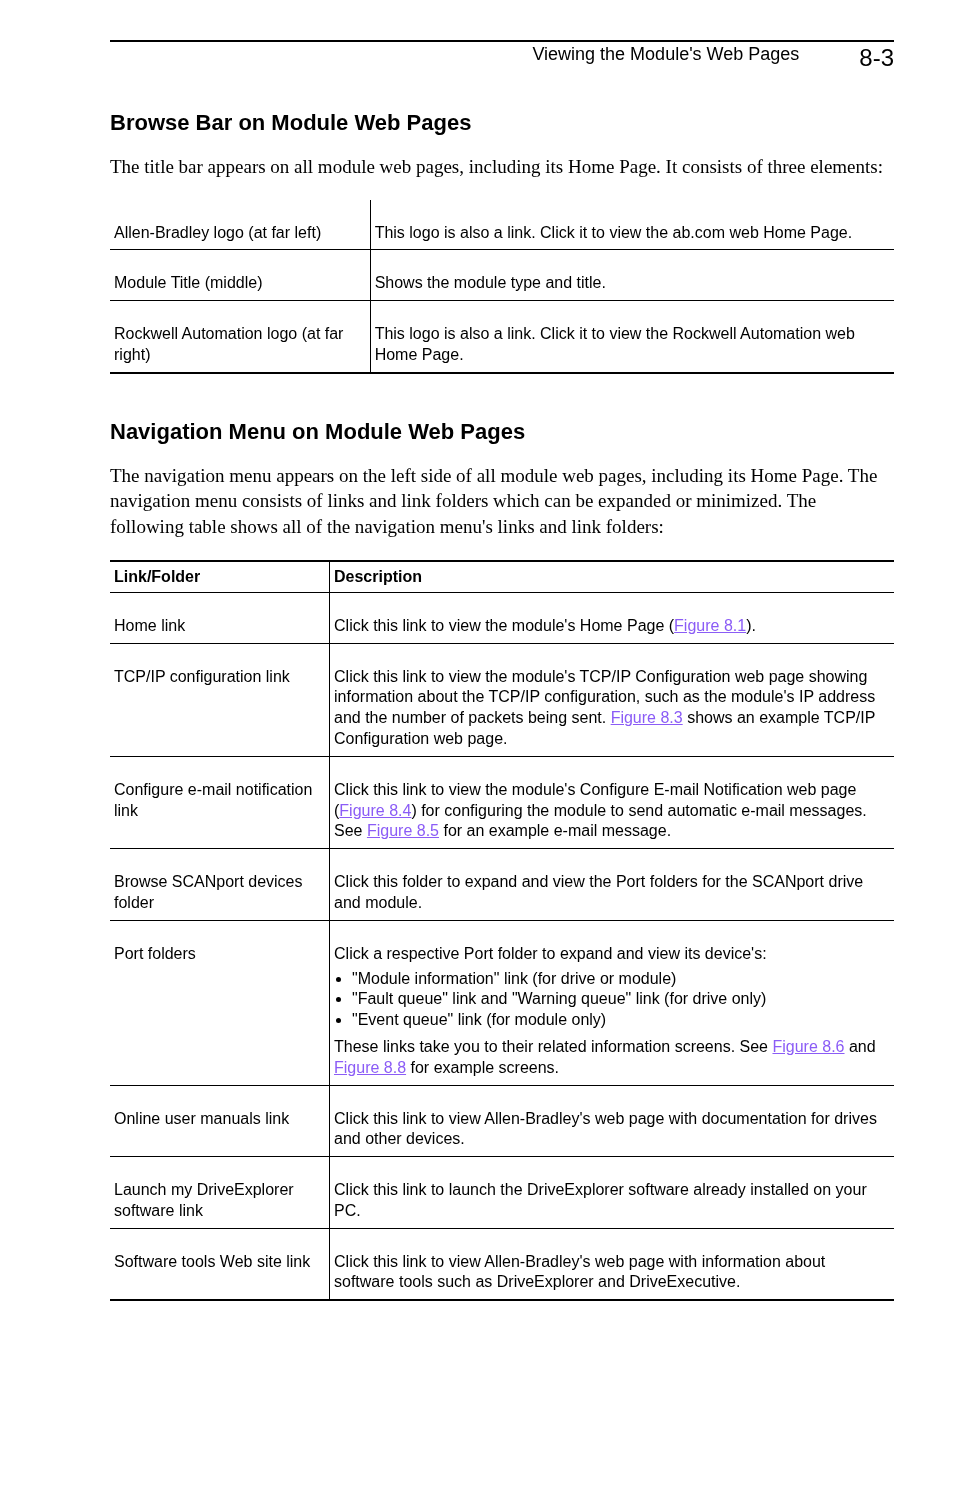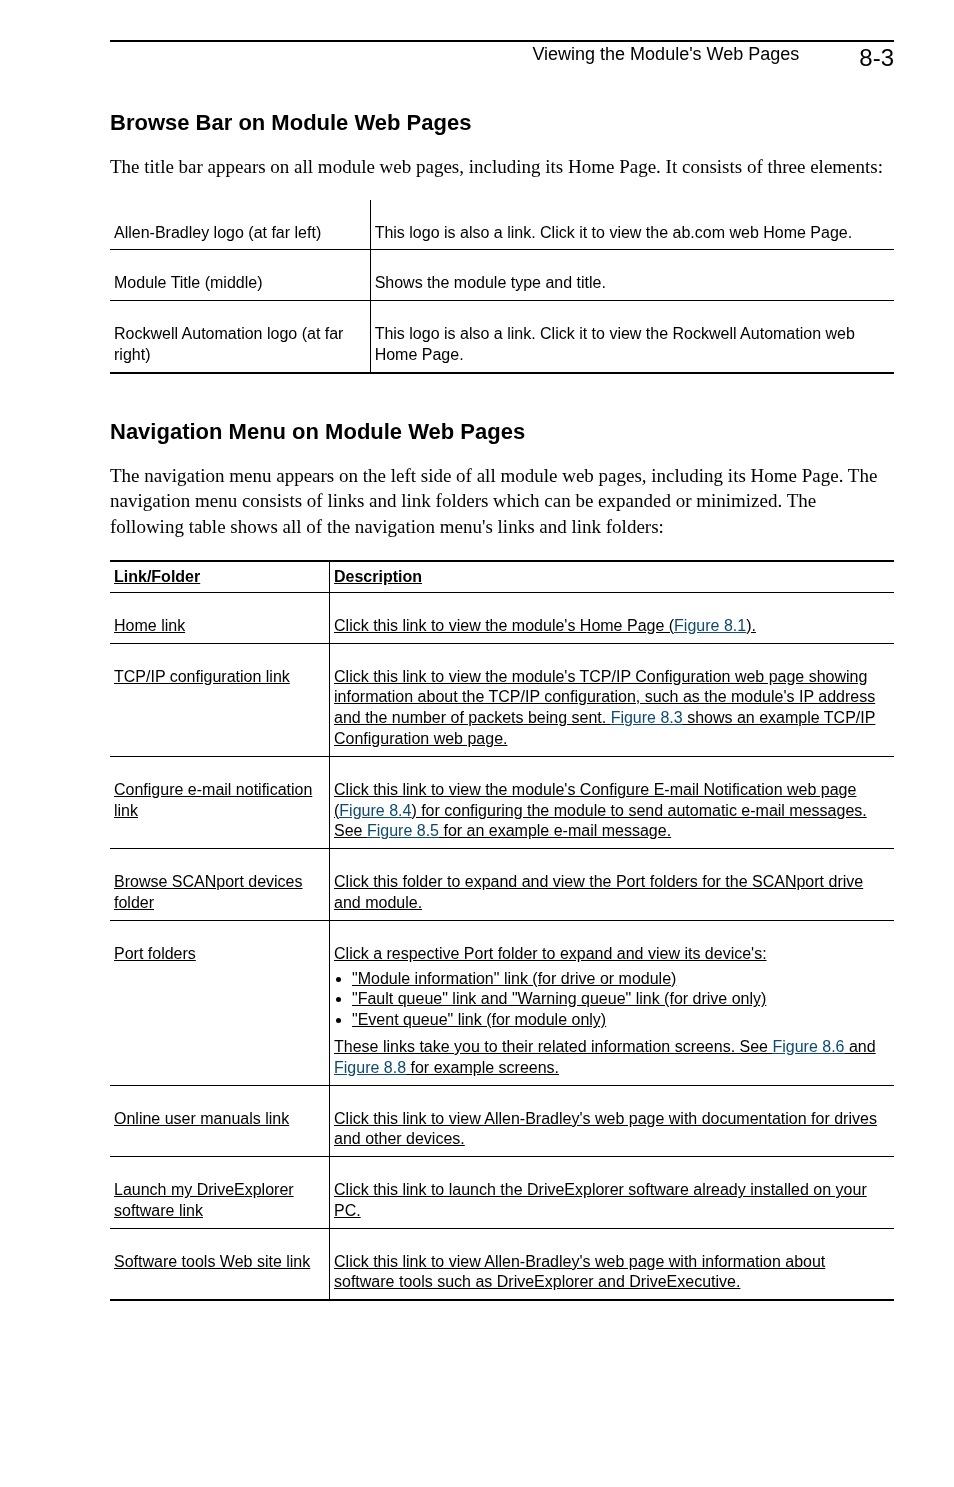--- a/index.html
+++ b/index.html
@@ -66,21 +66,21 @@
     table.data tr:last-child td {
       border-bottom: 2px solid #000;
       margin-top: 12px;
     }
     table.data td:first-child,
     table.data th:first-child {
       border-right: 1px solid #000;
       padding-right: 10px;
     }
     .col-1 { width: 28%; }
-    .link { color: #0c4a6e; text-decoration: underline; }
+    .link { color: #8b5cf6; text-decoration: underline; }
     ul.bullets {
       margin: 4px 0 6px 0;
       padding-left: 18px;
     }
     ul.bullets li {
       margin: 0;
       padding: 0;
       line-height: 1.3;
     }
   </style>
@@ -109,21 +109,21 @@
     <tr>
       <td>Rockwell Automation logo (at far right)</td>
       <td>This logo is also a link. Click it to view the Rockwell Automation web Home Page.</td>
     </tr>
   </tbody>
     </table>
 
   <h2 class="section">Navigation Menu on Module Web Pages</h2>
   <p class="body">The navigation menu appears on the left side of all module web pages, including its Home Page. The navigation menu consists of links and link folders which can be expanded or minimized. The following table shows all of the navigation menu's links and link folders:</p>
 
-  <table class="data" style="margin-bottom:20px;text-decoration:underline;">
+  <table class="data" style="margin-bottom:20px;">
     <tbody>
         <tr>
       <th class="col-1">Link/Folder</th>
       <th>Description</th>
     </tr>
 
     <tr>
       <td>Home link</td>
       <td>
         <span>Click this link to view the module's Home Page (</span><span class="link">Figure 8.1</span><span>).</span>

